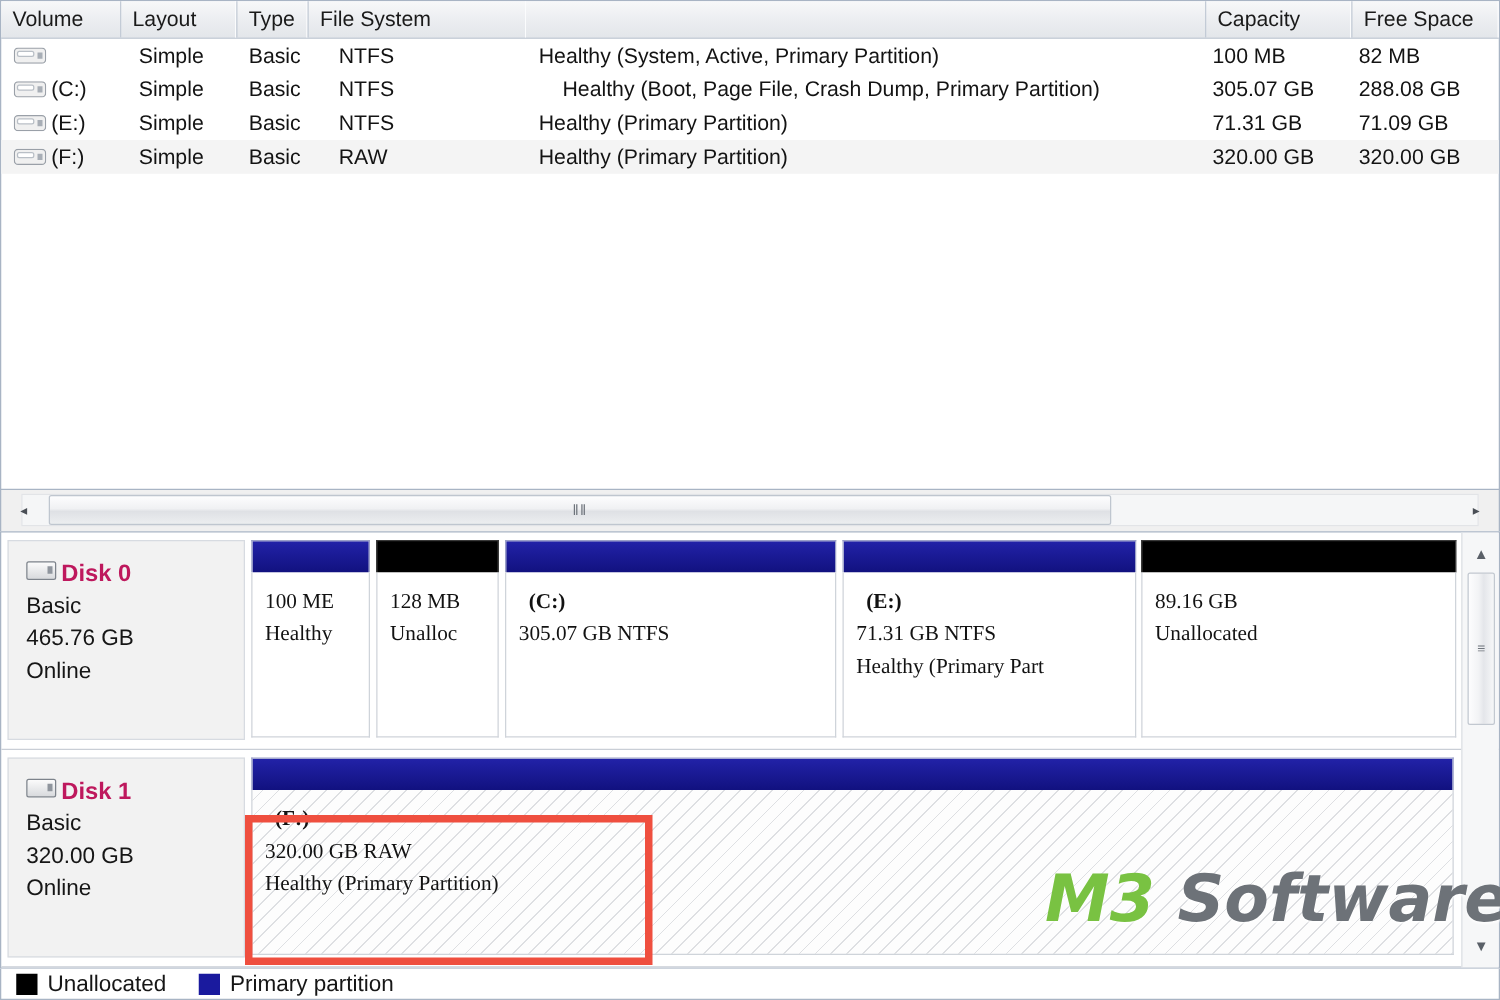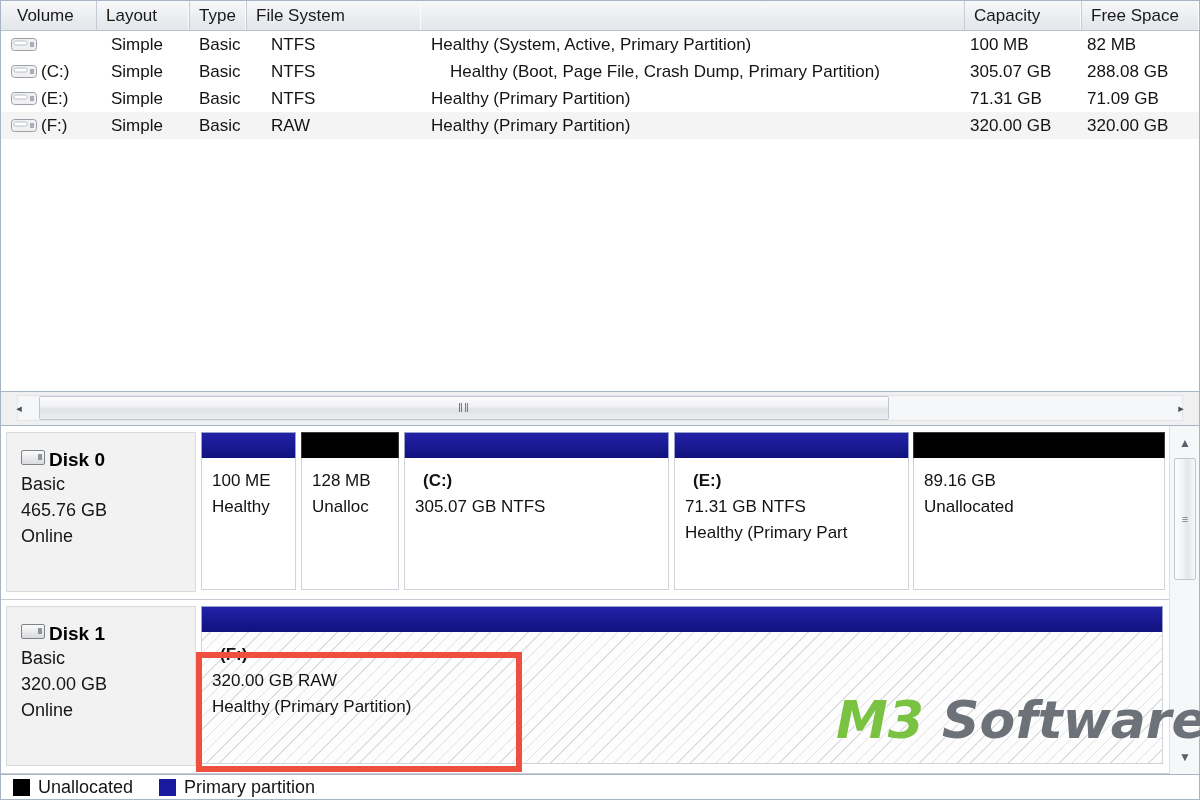--- a/index.html
+++ b/index.html
@@ -72,21 +72,21 @@
     position:absolute;left:0;top:425px;width:1200px;height:350px;
     background:#ffffff;border:1px solid #a8b4c4;box-sizing:border-box;
     overflow:hidden;
   }
   .disk-row{position:relative;height:173px;border-bottom:1px solid #c9ced6;}
   .disk-info{
     position:absolute;left:5px;top:6px;width:190px;height:160px;
     background:#f2f2f2;border:1px solid #d7dbe1;box-sizing:border-box;
     padding:16px 0 0 14px;
   }
-  .disk-title{font-size:19px;font-weight:bold;color:#000000;line-height:22px;}
+  .disk-title{font-size:19px;font-weight:bold;color:#be185d;line-height:22px;}
   .disk-meta{font-size:18px;color:#161616;line-height:26px;}
   .disk-ico{
     display:inline-block;width:22px;height:13px;margin-right:4px;
     vertical-align:1px;
     background:linear-gradient(to bottom,#fbfbfb,#d8dadd);
     border:1px solid #7d838b;border-radius:2px;position:relative;
   }
   .disk-ico:after{
     content:"";position:absolute;right:2px;top:3px;width:4px;height:6px;
     background:#8f959d;
@@ -95,21 +95,21 @@
   .part{
     position:absolute;top:0;bottom:0;
     box-sizing:border-box;
   }
   .part .bar{height:26px;border:1px solid #b6bcc6;border-bottom:none;box-sizing:border-box;}
   .part .bar.primary{background:linear-gradient(to bottom,#2222a8,#11117f);border-color:#9aa0c8;}
   .part .bar.unalloc{background:#000000;border-color:#3a3a3a;}
   .part .body{
     position:absolute;left:0;right:0;top:26px;bottom:2px;
     background:#ffffff;border:1px solid #cfd4da;border-top:none;
-    box-sizing:border-box;padding:10px 12px 0 10px;overflow:hidden;
+    box-sizing:border-box;padding:10px 12px 0 10px;overflow:hidden;font-family:Liberation Serif, serif;
   }
   .part .body.hatched{
     background-color:#fdfdfd;
     background-image:repeating-linear-gradient(-45deg,
       rgba(150,155,165,.30) 0 1px, rgba(0,0,0,0) 1px 9px);
   }
   .plabel{font-size:17px;color:#121212;line-height:26px;white-space:nowrap;}
   .plabel.b{font-weight:bold;padding-left:8px;}
 
   
@@ -184,21 +184,21 @@
   .watermark .sw{color:#6d7278;}
 </style>
 </head>
 <body>
 
 <div id="root">
 
   <div class="vol-pane">
 
     <div class="vol-header">
-      <div class="hcell" style="left:7px;width:95px;">Volume</div>
+      <div class="hcell" style="left:0;width:95px;">Volume</div>
       <div class="hcell" style="left:95px;width:93px;">Layout</div>
       <div class="hcell" style="left:188px;width:57px;">Type</div>
       <div class="hcell" style="left:245px;width:175px;">File System</div>
       <div class="hcell" style="left:963px;width:117px;">Capacity</div>
       <div class="hcell" style="left:1080px;width:118px;">Free Space</div>
     </div>
 
     <div class="vol-rows">
 
       <div class="vrow">

